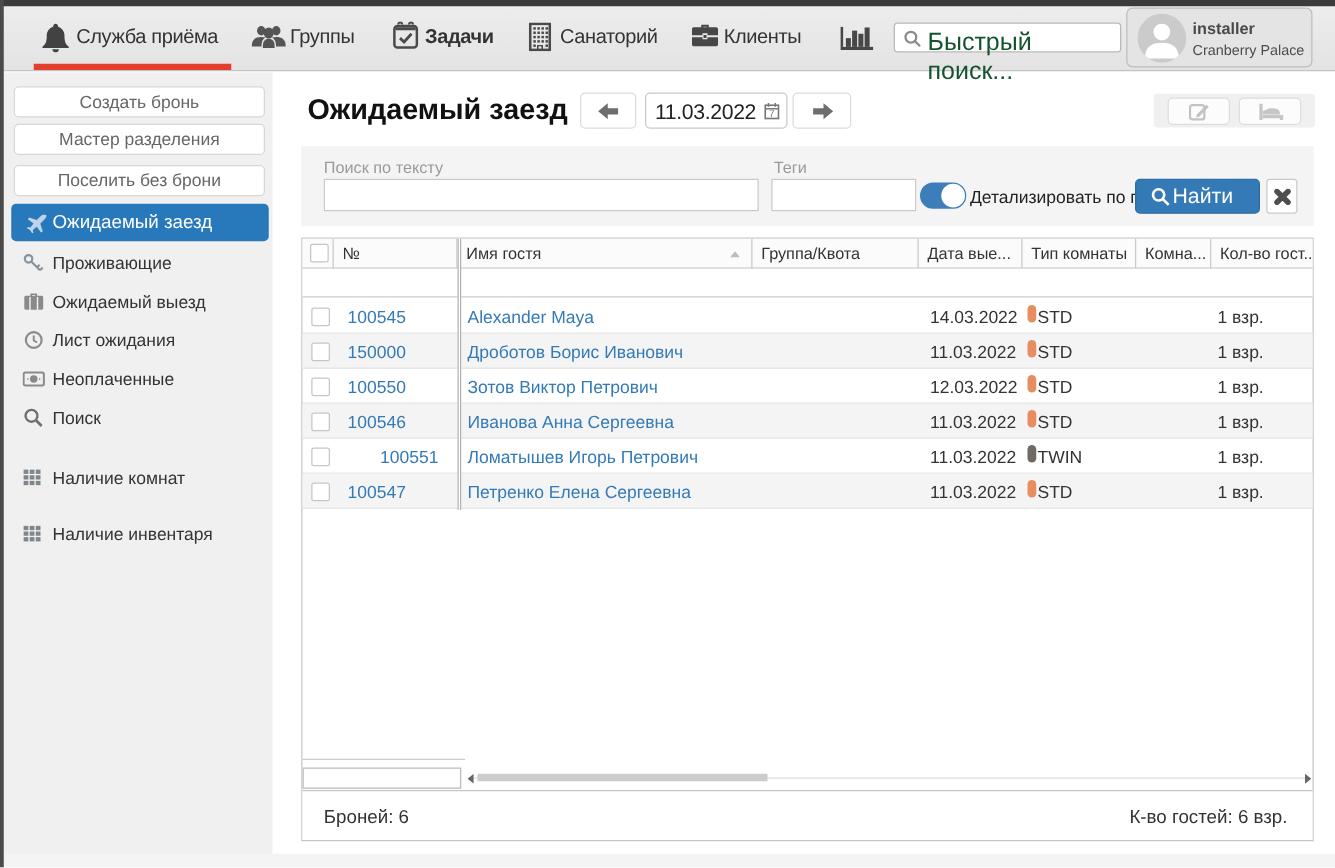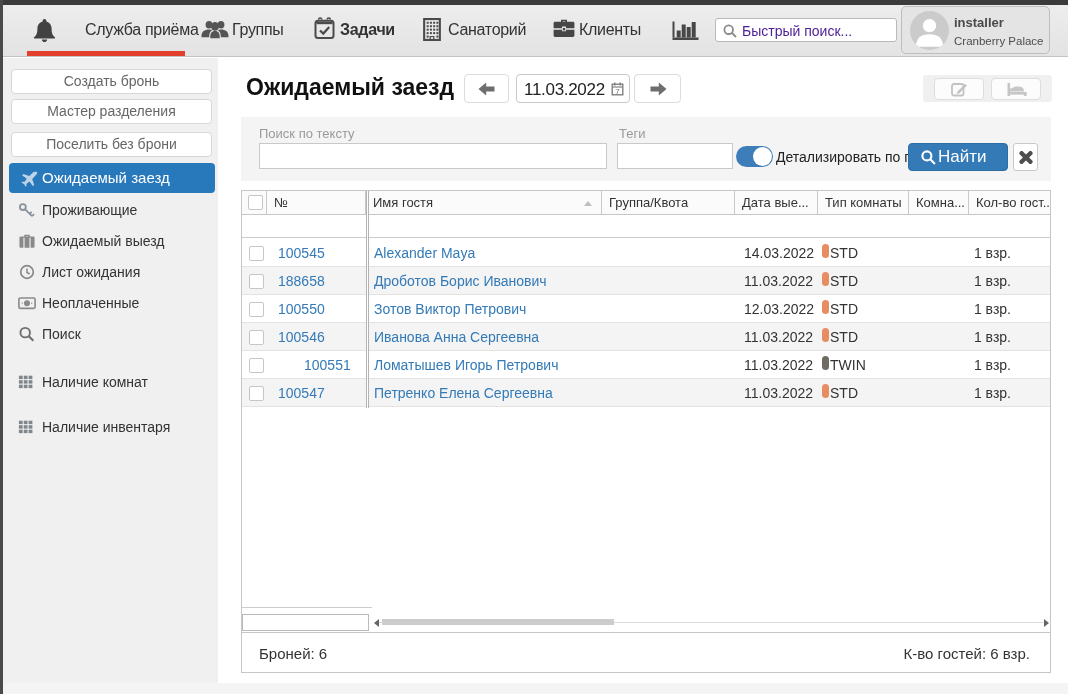--- a/index.html
+++ b/index.html
@@ -11,21 +11,21 @@
   #topstrip { left:0; top:0; width:1068px; height:5px; background:#3b3b3b; z-index:10; }
   #leftstrip { left:0; top:0; width:3px; height:694px; background:#4a4a4a; z-index:10; }
   #topbar { left:0; top:5px; width:1068px; height:52px;
             background:linear-gradient(#ededed,#e3e3e3); border-bottom:1px solid #c3c3c3; }
   #redline { left:27px; top:51px; width:158px; height:5px; background:#e2402c; z-index:5; }
   .navlab { position:absolute; top:21px; font-size:16px; letter-spacing:-0.3px; color:#333; white-space:nowrap; }
   .navico { position:absolute; top:14px; }
 
   #qsearch { left:715px; top:18px; width:182px; height:24px; background:#fff;
              border:1px solid #b9b9b9; border-radius:3px; }
-  #qsearch span { position:absolute; left:26px; top:4px; font-size:14px; color:#4c1d95; }
+  #qsearch span { position:absolute; left:26px; top:4px; font-size:20px; color:#14532d; }
 
   #userpanel { left:901px; top:6px; width:149px; height:48px; background:#e4e4e4;
                border:1px solid #bdbdbd; border-radius:5px;padding-left:34px; }
   #avatar { left:8px; top:4px; width:39px; height:39px; border-radius:50%; background:#cbcbcb; overflow:hidden;}
   #uname { left:52px; top:8px; font-size:13px; font-weight:bold; color:#4a4a4a; }
   #uhotel { left:52px; top:28px; font-size:11.5px; color:#4d4d4d; }
 
   
   #sidebar { left:3px; top:58px; width:215px; height:625px; background:#f0f0f0; }
   .sbtn { position:absolute; left:8px; width:201px; height:25px; background:#fff;
@@ -94,21 +94,21 @@
 </head>
 <body>
   <div class="abs" id="topbar"></div>
   <div class="abs" id="topstrip"></div>
   <div class="abs" id="redline"></div>
 
   <svg class="navico" style="left:33px; top:18px;" width="23" height="24" viewBox="0 0 23 24" fill="#424242">
     <path d="M11.5 1 C12.6 1 13.4 1.8 13.4 2.9 L13.4 3.4 C16.5 4.3 18.6 7 18.6 10.5 C18.6 15.5 19.6 17.3 21.9 19.2 C22.4 19.6 22.2 20.4 21.5 20.4 L1.5 20.4 C0.8 20.4 0.6 19.6 1.1 19.2 C3.4 17.3 4.4 15.5 4.4 10.5 C4.4 7 6.5 4.3 9.6 3.4 L9.6 2.9 C9.6 1.8 10.4 1 11.5 1 Z"></path>
     <path d="M8.9 21.4 L14.1 21.4 C14.1 22.9 13 24 11.5 24 C10 24 8.9 22.9 8.9 21.4 Z"></path>
   </svg>
-  <span class="navlab" style="left:61px;margin-left:24px;">Служба приёма</span>
+  <span class="navlab" style="left:61px;">Служба приёма</span>
   <svg class="navico" style="left:201px; top:20px;" width="28" height="21" viewBox="0 0 28 19" preserveAspectRatio="none" fill="#555">
     <circle cx="8" cy="4.2" r="3.4"></circle>
     <circle cx="20" cy="4.2" r="3.4"></circle>
     <circle cx="14" cy="5.8" r="4"></circle>
     <path d="M0.5 14.5 C0.5 10.5 3.5 8.6 8 8.6 C9.3 8.6 10.4 8.8 11.4 9.1 C8.9 10.3 8.2 12.6 8.2 14.9 L8.2 15.6 L0.5 15.6 Z"></path>
     <path d="M27.5 14.5 C27.5 10.5 24.5 8.6 20 8.6 C18.7 8.6 17.6 8.8 16.6 9.1 C19.1 10.3 19.8 12.6 19.8 14.9 L19.8 15.6 L27.5 15.6 Z"></path>
     <path d="M9.3 15 C9.3 11.4 11.3 9.9 14 9.9 C16.7 9.9 18.7 11.4 18.7 15 L18.7 16.6 L9.3 16.6 Z"></path>
   </svg>
   <span class="navlab" style="left:232px;">Группы</span>
   <svg class="navico" style="left:314px; top:17px;" width="21" height="23" viewBox="0 0 21 23" fill="none" stroke="#4a4a4a">
@@ -339,21 +339,21 @@
     <span class="cb"></span>
     <a class="lnk cell" style="left:36px;">100545</a>
     <a class="lnk cell" style="left:132px;">Alexander Maya</a>
     <span class="cell" style="left:502px;">14.03.2022</span>
     <span class="bar" style="left:580px;"></span>
     <span class="cell" style="left:588px;">STD</span>
     <span class="cell" style="left:713px; width:56px; text-align:right;">1 взр.</span>
   </div>
   <div class="row alt" style="top:76px;">
     <span class="cb"></span>
-    <a class="lnk cell" style="left:36px;">188658</a>
+    <a class="lnk cell" style="left:36px;">150000</a>
     <a class="lnk cell" style="left:132px;">Дроботов Борис Иванович</a>
     <span class="cell" style="left:502px;">11.03.2022</span>
     <span class="bar" style="left:580px;"></span>
     <span class="cell" style="left:588px;">STD</span>
     <span class="cell" style="left:713px; width:56px; text-align:right;">1 взр.</span>
   </div>
   <div class="row" style="top:104px;">
     <span class="cb"></span>
     <a class="lnk cell" style="left:36px;">100550</a>
     <a class="lnk cell" style="left:132px;">Зотов Виктор Петрович</a>

